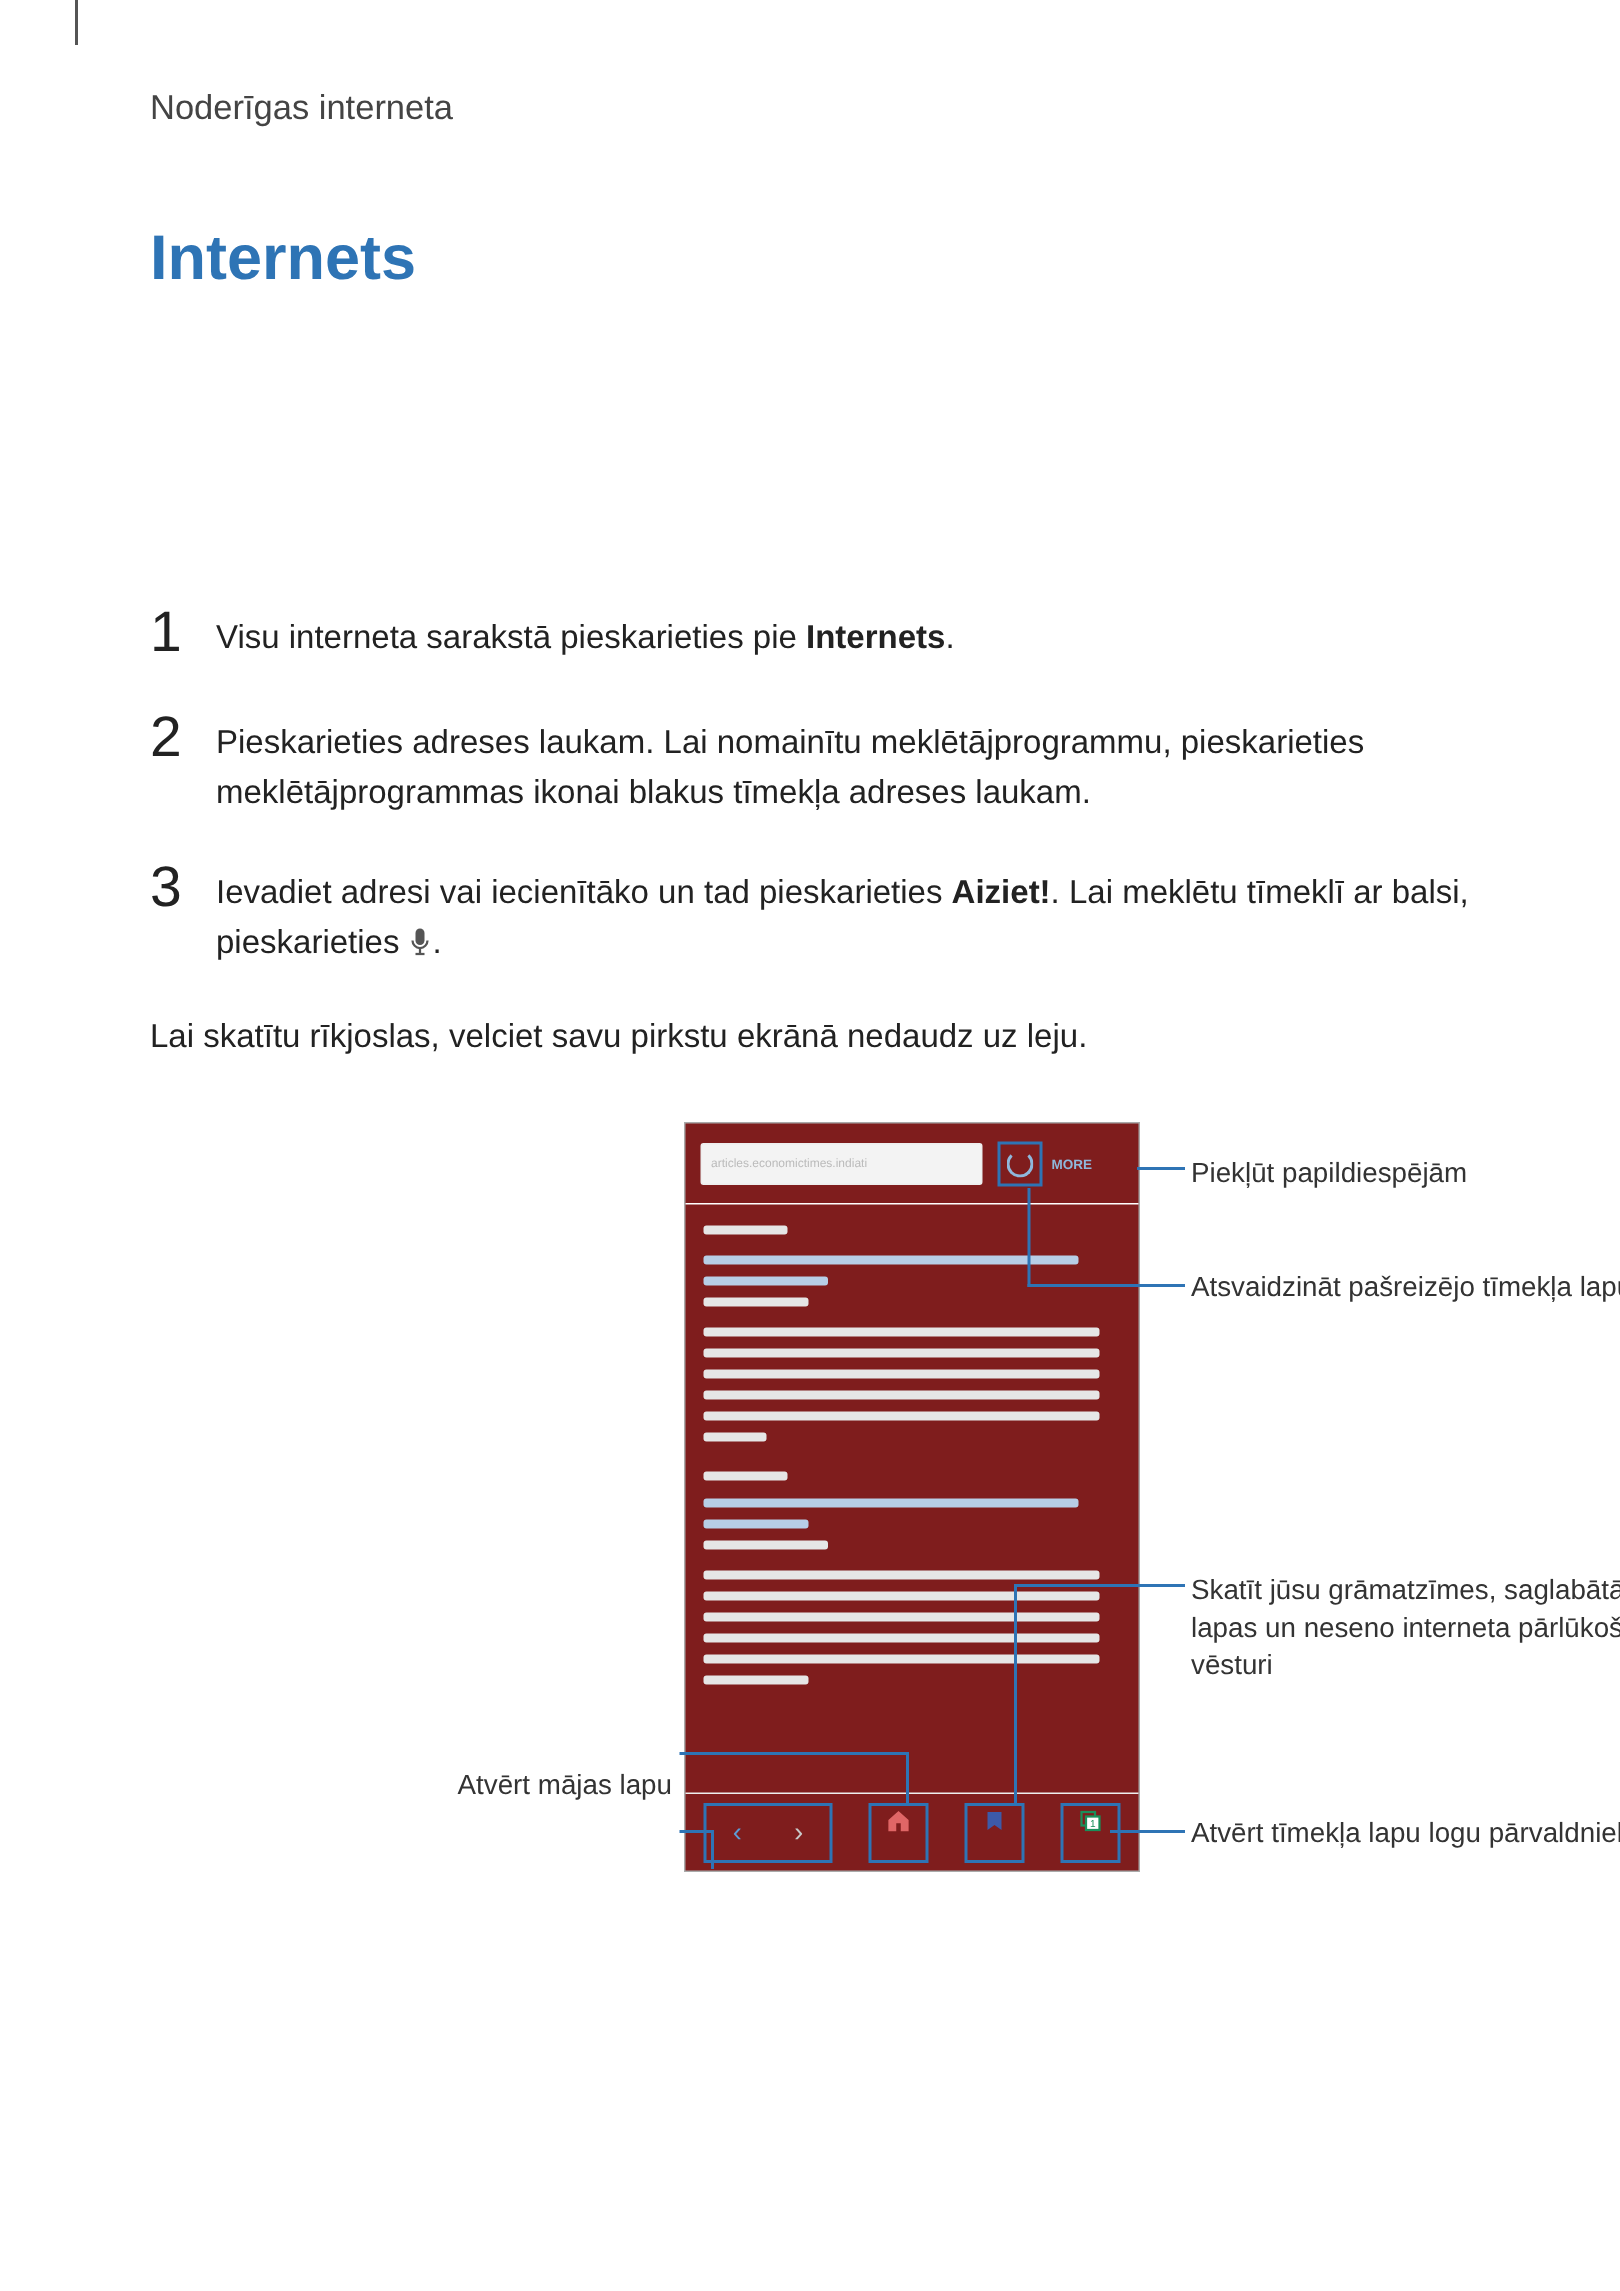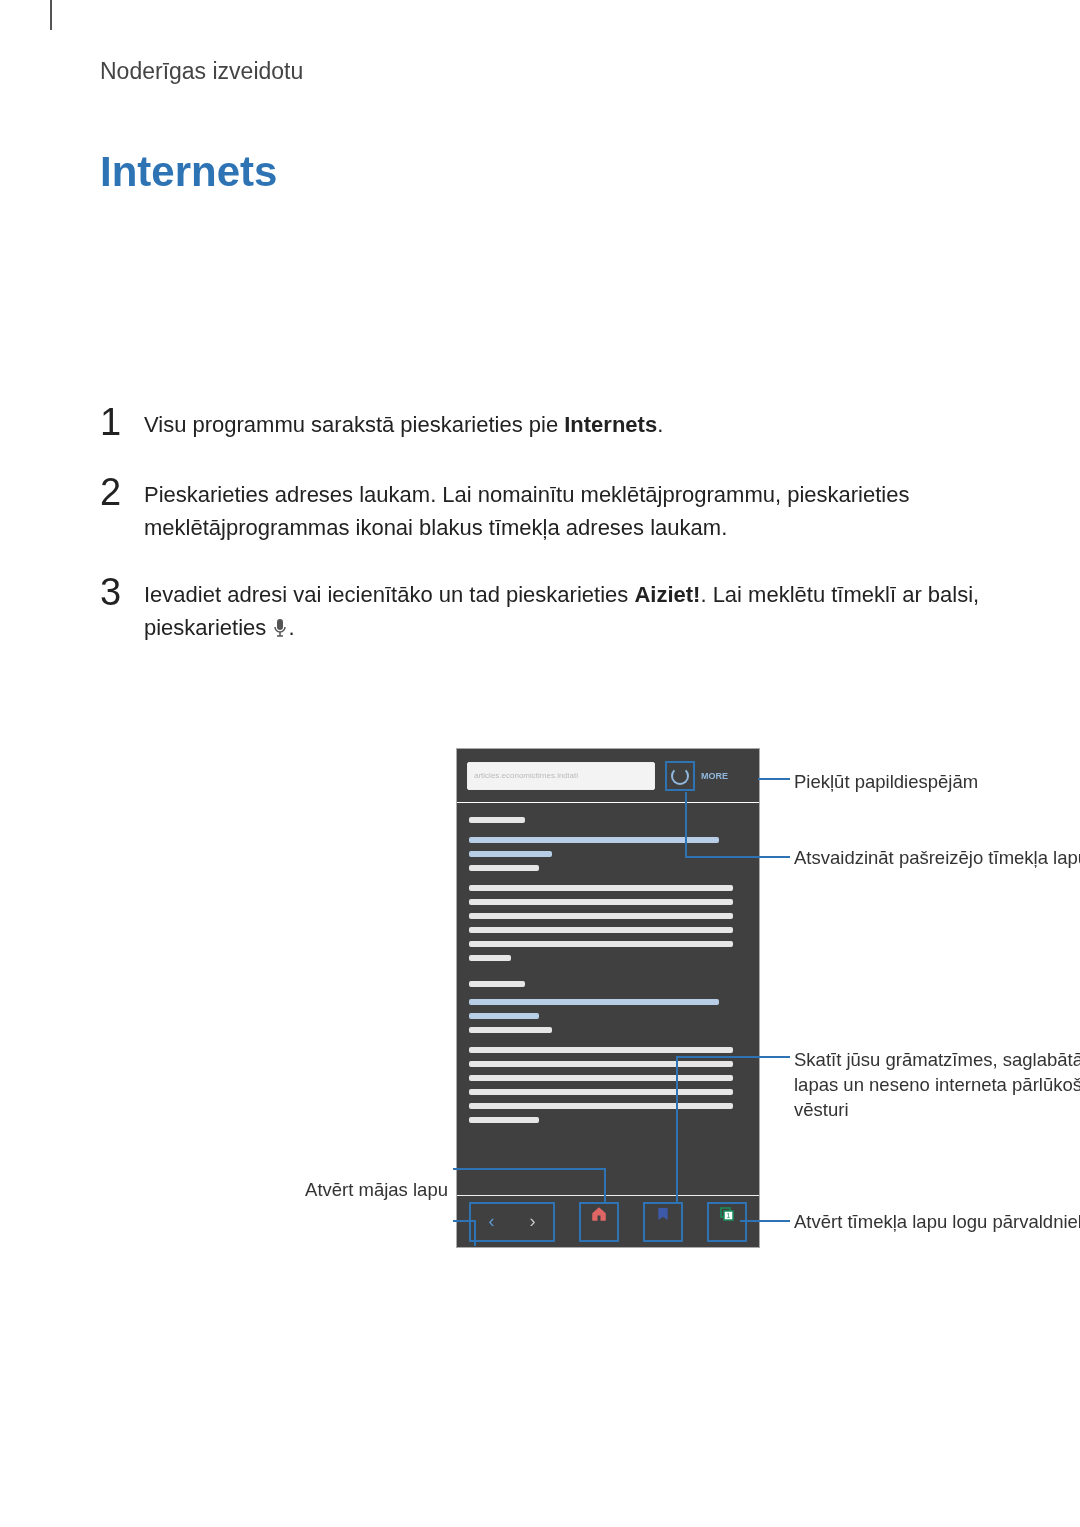--- a/index.html
+++ b/index.html
@@ -14,21 +14,21 @@
   .step { display: flex; align-items: flex-start; margin-bottom: 28px; }
   .step-num { font-size: 38px; font-weight: 400; color: #222; width: 44px; flex-shrink: 0; line-height: 1.1; }
   .step-text { font-size: 22px; line-height: 1.5; color: #222; padding-top: 6px; }
   .bold { font-weight: bold; }
   .mic { display: inline-block; width: 16px; height: 20px; vertical-align: -3px; }
   .post-steps { position: absolute; left: 100px; top: 678px; font-size: 22px; width: 880px; }
 
   .diagram { position: absolute; left: 198px; top: 748px; width: 790px; height: 520px; }
 
   
-  .phone { position: absolute; left: 258px; top: 0; width: 304px; height: 500px; border: 1px solid #aaa; background: #404040; }
+  .phone { position: absolute; left: 258px; top: 0; width: 304px; height: 500px; border: 1px solid #aaa; background: #7f1d1d; }
   .ph-top { height: 54px; display: flex; align-items: center; border-bottom: 1px solid #fff; }
   .addr { margin-left: 10px; width: 188px; height: 28px; background: #f3f3f3; border: 1px solid #eee; padding: 4px 6px; font-size: 8px; color: #bbb; border-radius: 2px; display:flex; align-items:center; }
   .refresh-box { margin-left: 10px; width: 30px; height: 30px; border: 2px solid #2e74b5; display: flex; align-items: center; justify-content: center; }
   .refresh-glyph { width: 18px; height: 18px; border: 2px solid #8fb8dc; border-top-color: transparent; border-radius: 50%; }
   .more { margin-left: 6px; font-size: 9px; color: #8fb8dc; font-weight: bold; }
   .ph-body { padding: 14px 12px 0 12px; }
   .ln { background: #e6e6e6; height: 6px; border-radius: 2px; margin-bottom: 8px; }
   .ln.blue { background: #b7cee6; }
   .ln.w10 { width: 20%; } .ln.w90 { width: 90%; } .ln.w95 { width: 95%; }
   .ln.w30 { width: 30%; } .ln.w25 { width: 25%; } .ln.w15 { width: 15%; }
@@ -49,50 +49,51 @@
   .line.h { height: 2px; }
   .line.v { width: 2px; }
 
   .page-number { position: absolute; bottom: 56px; left: 0; width: 100%; text-align: center; font-size: 20px; color: #333; }
 </style>
 </head>
 <body>
 
 <div class="page">
   <div class="left-rule"></div>
-  <div class="header-breadcrumb">Noderīgas izveidotu</div>
+  <div class="header-breadcrumb">Noderīgas interneta</div>
 
   <h1 class="title">Internets</h1>
 
 
 
   <div class="steps">
     <div class="step">
       <div class="step-num">1</div>
       <div class="step-text">
-        <span>Visu programmu sarakstā pieskarieties pie </span><span class="bold">Internets</span><span>.</span>
+        <span>Visu interneta sarakstā pieskarieties pie </span><span class="bold">Internets</span><span>.</span>
       </div>
     </div>
     <div class="step">
       <div class="step-num">2</div>
       <div class="step-text">Pieskarieties adreses laukam. Lai nomainītu meklētājprogrammu, pieskarieties meklētājprogrammas ikonai blakus tīmekļa adreses laukam.</div>
     </div>
     <div class="step">
       <div class="step-num">3</div>
       <div class="step-text">
         <span>Ievadiet adresi vai iecienītāko un tad pieskarieties </span><span class="bold">Aiziet!</span><span>. Lai meklētu tīmeklī ar balsi, pieskarieties </span><span class="mic"><svg viewBox="0 0 16 20">
               <rect x="5" y="1" width="6" height="11" rx="3" fill="#555"></rect>
               <path d="M3 9a5 5 0 0 0 10 0" stroke="#555" stroke-width="1.5" fill="none"></path>
               <line x1="8" y1="14" x2="8" y2="18" stroke="#555" stroke-width="1.5"></line>
               <line x1="5" y1="18" x2="11" y2="18" stroke="#555" stroke-width="1.5"></line>
             </svg></span><span>.</span>
       </div>
     </div>
   </div>
 
+  <p class="post-steps">Lai skatītu rīkjoslas, velciet savu pirkstu ekrānā nedaudz uz leju.</p>
 
   <div class="diagram">
 
     <div class="phone">
       <div class="ph-top">
         <div class="addr">articles.economictimes.indiati</div>
         <div class="refresh-box">
           <div class="refresh-glyph"></div>
         </div>
         <div class="more">MORE</div>

